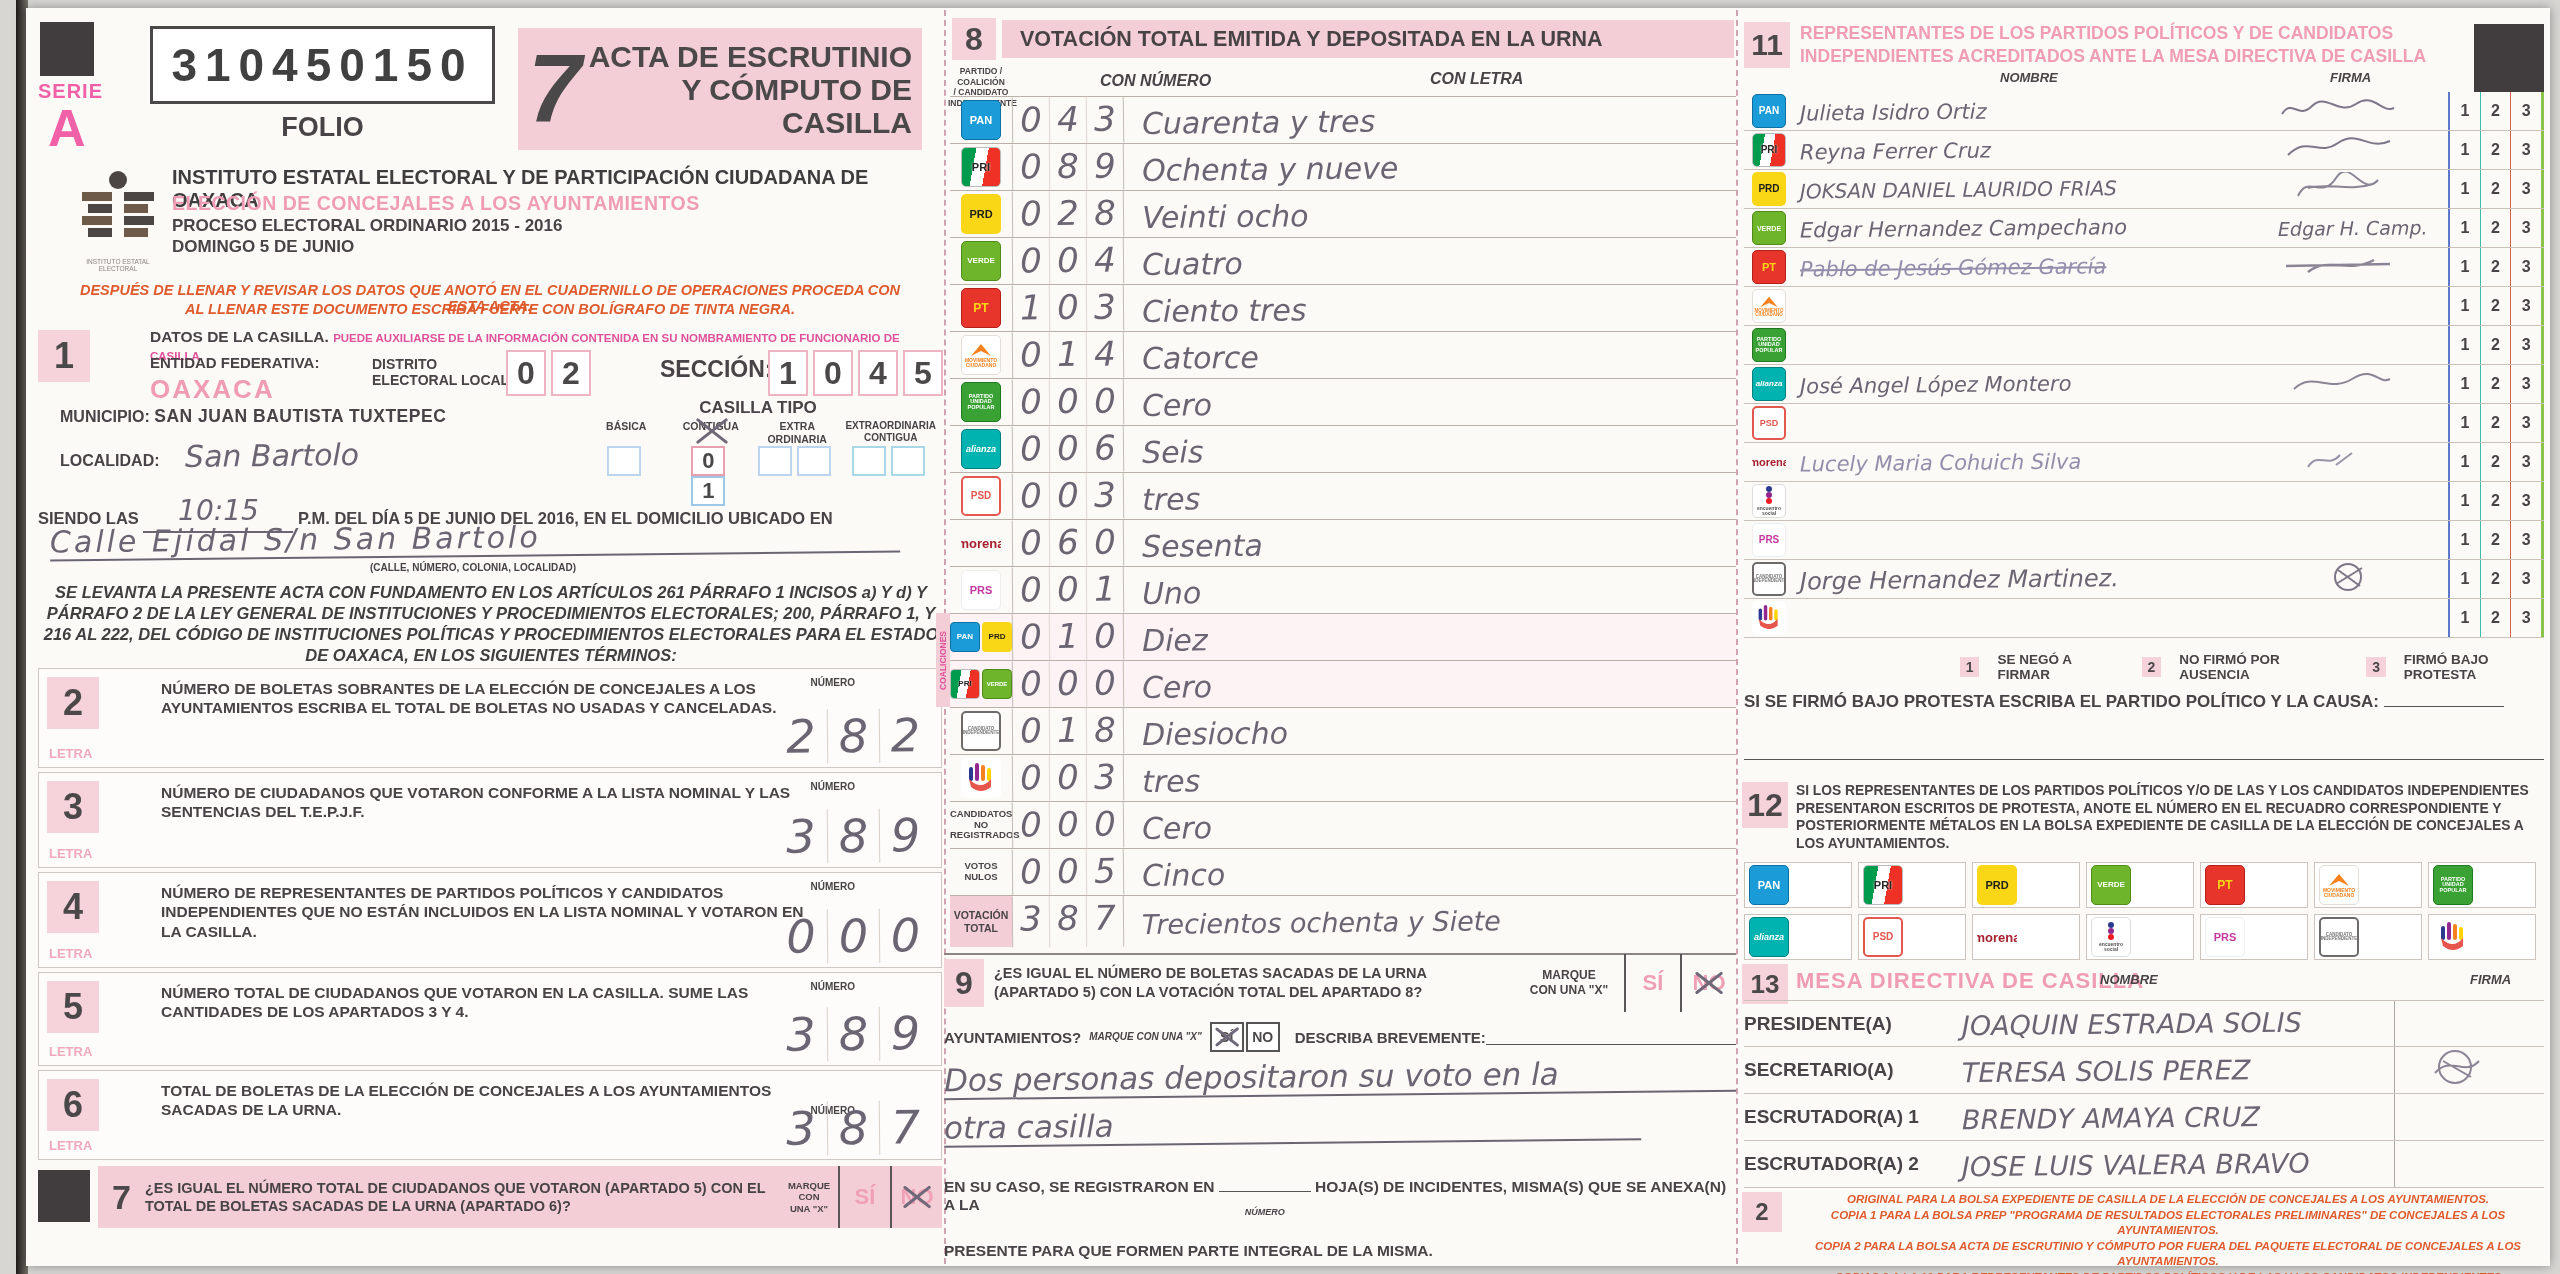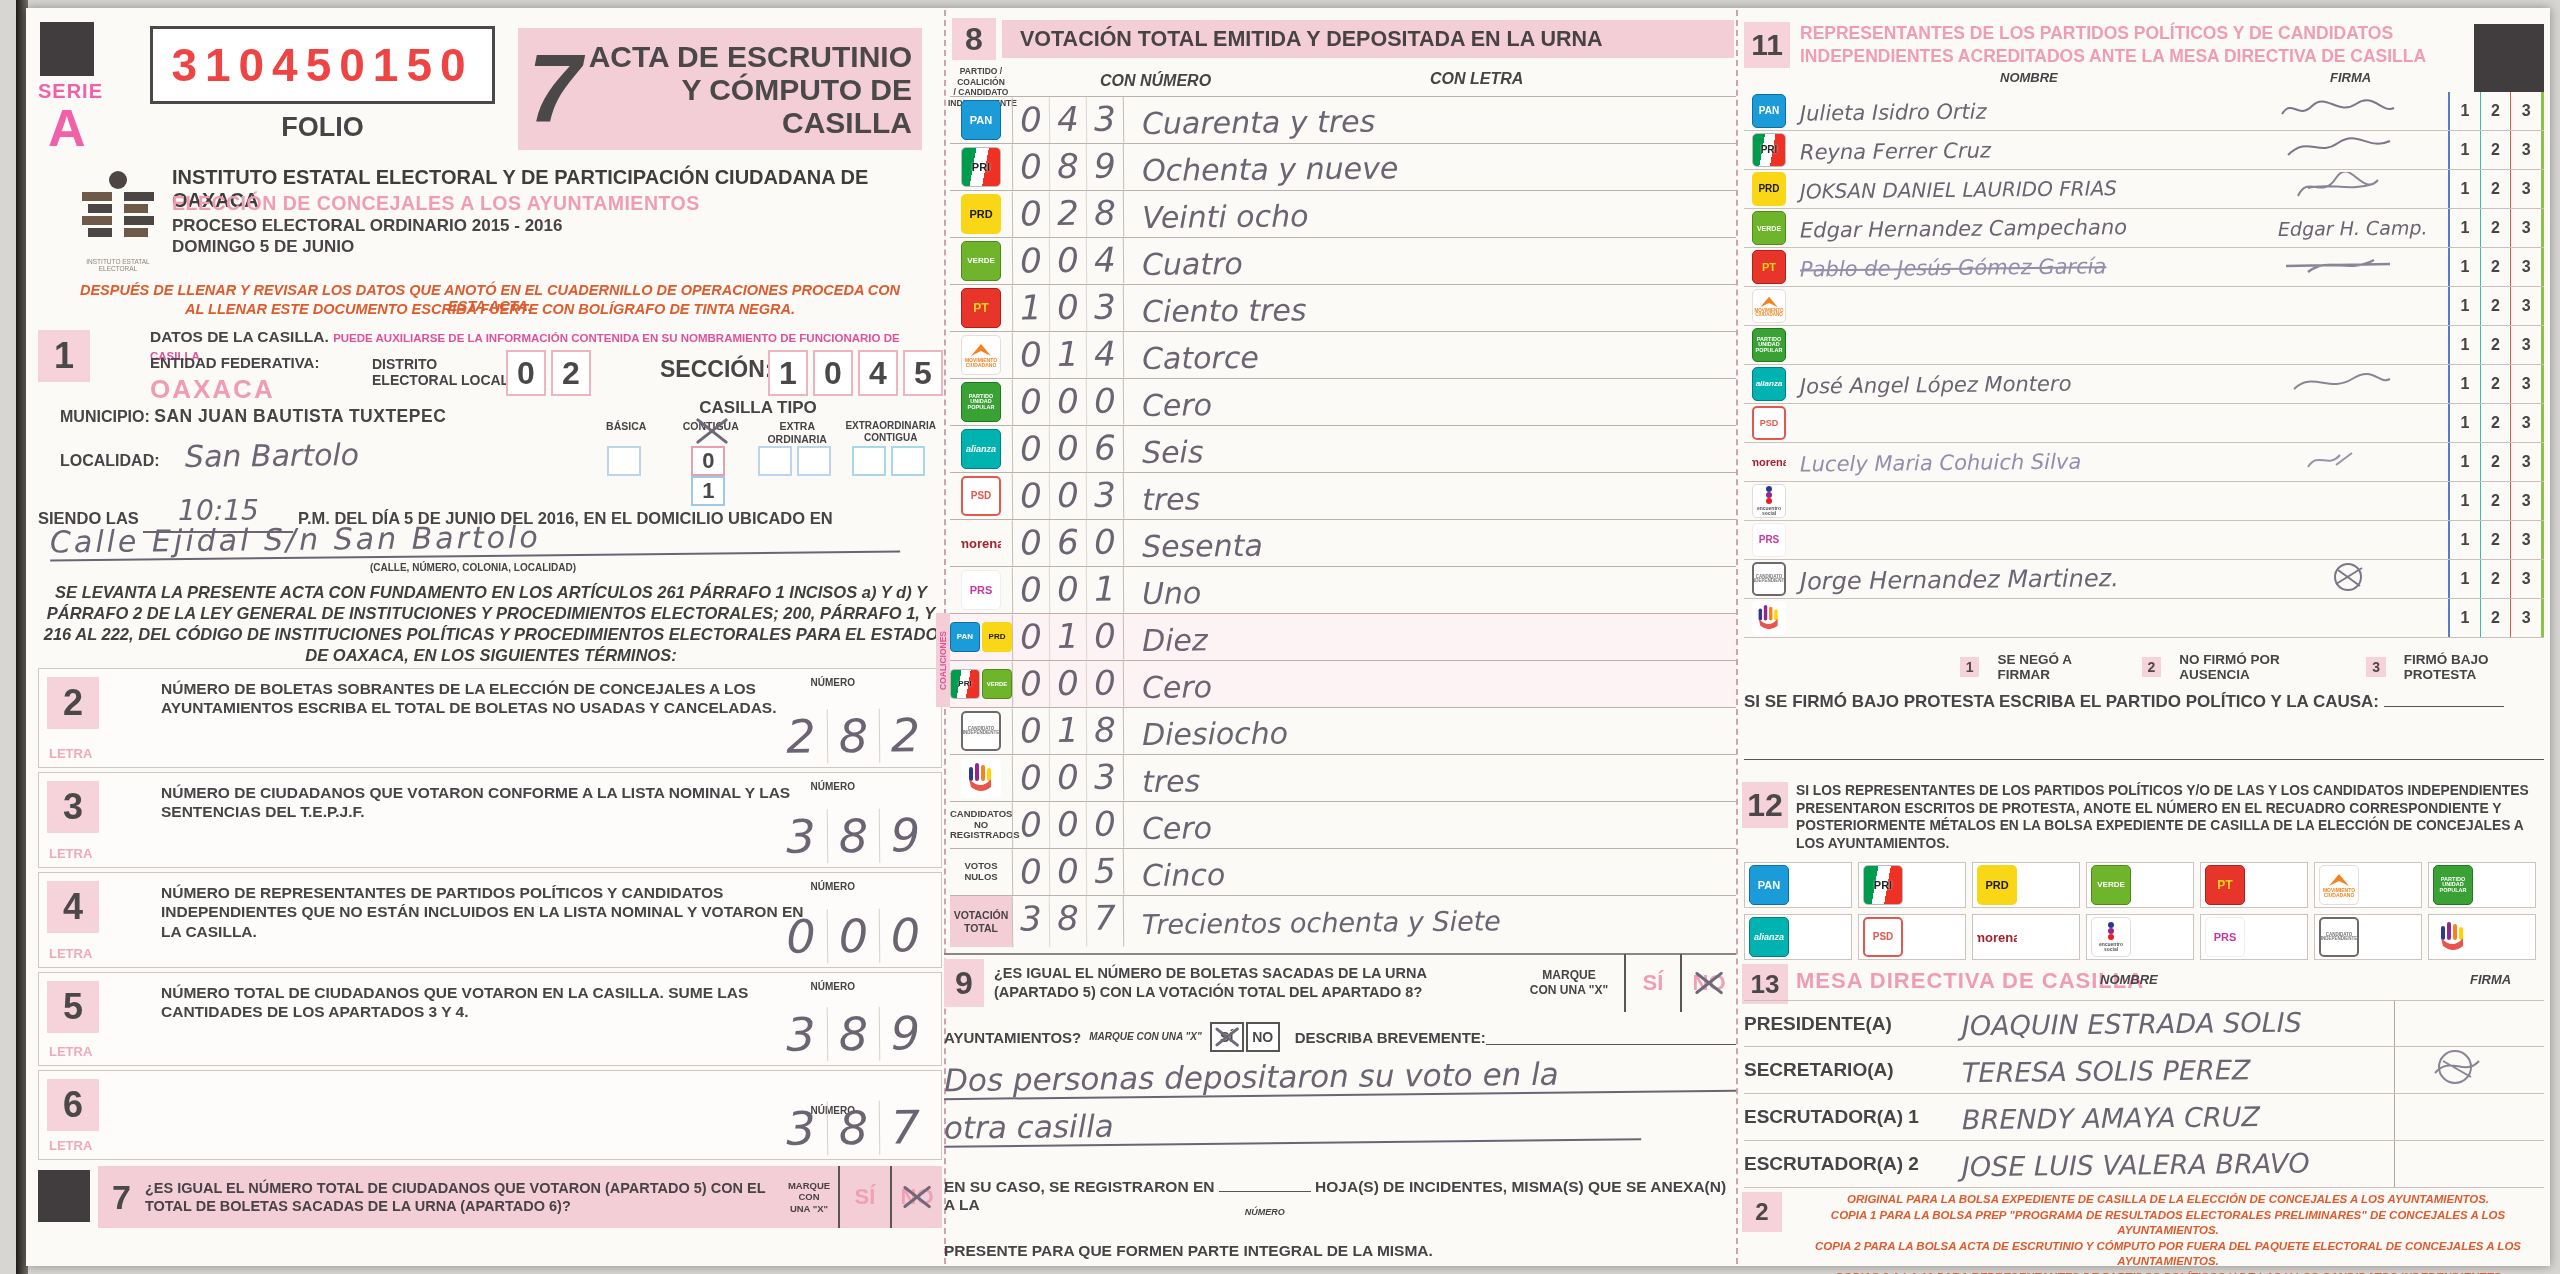--- a/index.html
+++ b/index.html
@@ -126,21 +126,21 @@
 <div class="spine"></div>
 <div class="paper"></div>
 <div class="vsep" style="left:944px"></div>
 <div class="vsep" style="left:1736px"></div>
 
 <div class="abs blacksq" style="left:40px;top:22px;width:54px;height:54px"></div>
 <div class="abs b" style="left:38px;top:80px;font-size:20px;color:#f061a8;letter-spacing:1px">SERIE</div>
 <div class="abs b" style="left:48px;top:98px;font-size:52px;color:#f061a8">A</div>
 
 <div class="abs" style="left:150px;top:26px;width:345px;height:78px;border:3px solid #4b484a;background:#fff;display:flex;align-items:center;justify-content:center">
-  <span class="b" style="font-size:46px;letter-spacing:8px;color:#ef4444">310450150</span>
+  <span class="b" style="font-size:46px;letter-spacing:8px;color:#404040">310450150</span>
 </div>
 <div class="abs b" style="left:150px;top:112px;width:345px;text-align:center;font-size:27px">FOLIO</div>
 
 <div class="abs pinkbg" style="left:518px;top:28px;width:404px;height:122px;display:flex;align-items:center;padding:0 10px">
   <span class="b" style="font-size:96px;color:#4b484a;line-height:.9;font-style:italic">7</span>
   <span class="b" style="flex:1;text-align:right;font-size:30px;color:#4b484a;line-height:1.1">ACTA DE ESCRUTINIO Y CÓMPUTO DE CASILLA</span>
 </div>
 
 <div class="abs" style="left:72px;top:168px;width:92px;height:92px">
   <svg width="92" height="92" viewBox="0 0 92 92">
@@ -265,20 +265,21 @@
   <div class="numcap">NÚMERO</div>
   <div class="letra">LETRA</div>
   <div class="digits hand">
       <span>3</span>
       <span>8</span>
       <span>9</span>
     </div>
 </div>
 <div class="cbox" style="top:1070px;height:90px">
   <div class="nsq numsq">6</div>
+  <div class="lbl">TOTAL DE BOLETAS DE LA ELECCIÓN DE CONCEJALES A LOS AYUNTAMIENTOS SACADAS DE LA URNA.</div>
   <div class="numcap" style="top:34px">NÚMERO</div>
   <div class="letra">LETRA</div>
   <div class="digits hand">
       <span>3</span>
       <span>8</span>
       <span>7</span>
     </div>
 </div>
 
 <div class="abs blacksq" style="left:38px;top:1170px;width:52px;height:52px"></div>

